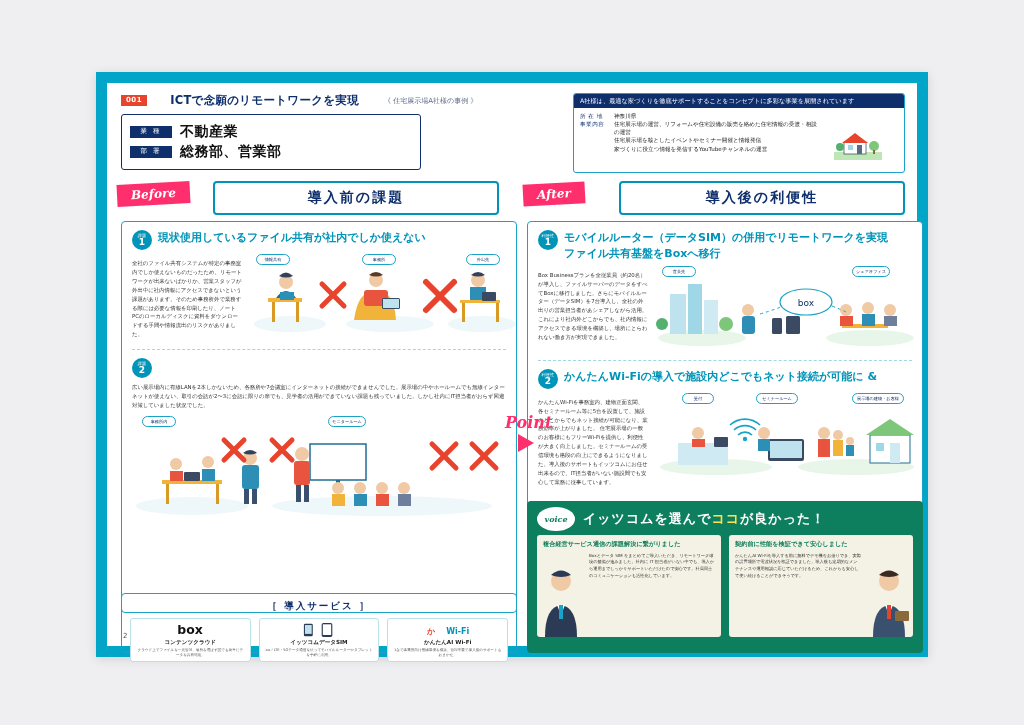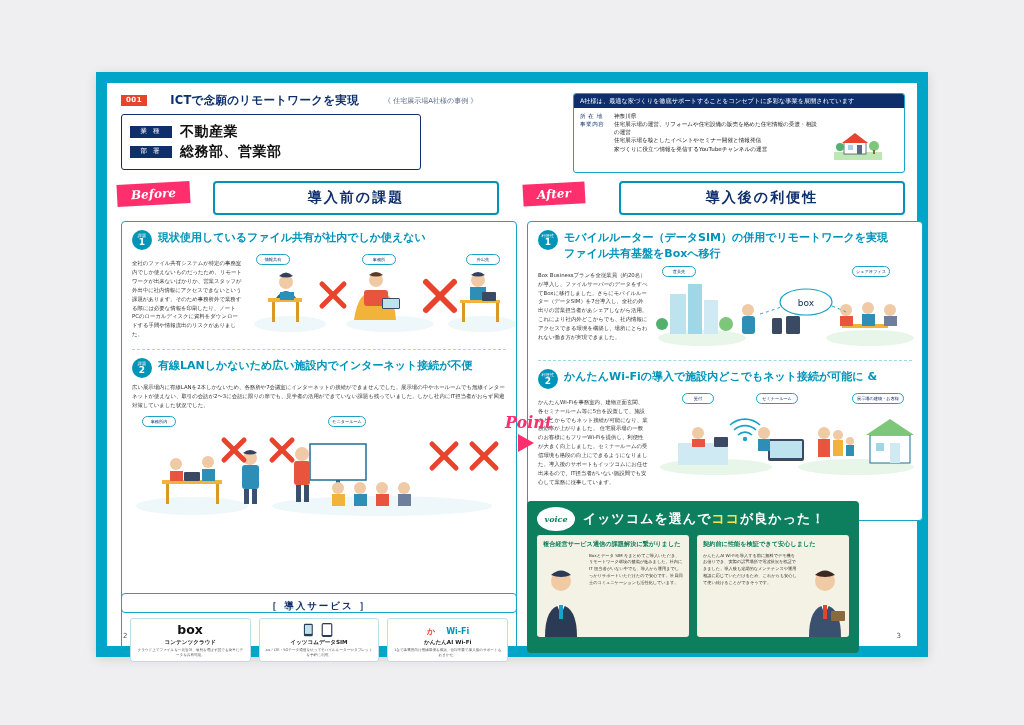--- a/index.html
+++ b/index.html
@@ -129,21 +129,21 @@
   .svc-card{
     flex:1;border:1px solid #b9dfe9;border-radius:3px;background:#fff;
     padding:3px 2px;text-align:center;
   }
   .svc-logo{height:16px;display:flex;align-items:center;justify-content:center;}
   .svc-name{font-size:5.6px;font-weight:bold;color:#222;margin-top:1px;}
   .svc-desc{font-size:3.6px;color:#555;line-height:1.35;margin-top:1px;padding:0 3px;}
 
   
   .voice{
-    position:absolute;left:420px;top:418px;width:332px;height:152px;
+    position:absolute;left:420px;top:418px;width:396px;height:152px;
     background:#0e7f5e;border-radius:4px;overflow:hidden;
   }
   .voice-top{display:flex;align-items:center;gap:8px;padding:6px 10px 2px 10px;}
   .voice-badge{
     width:38px;height:24px;border-radius:50%;background:#fff;color:#0e7f5e;
     display:flex;align-items:center;justify-content:center;
     font-style:italic;font-weight:bold;font-size:8px;
     font-family:"DejaVu Serif","Liberation Serif",serif;
   }
   .voice-title{color:#fff;font-size:13px;font-weight:bold;letter-spacing:1px;}
@@ -284,21 +284,20 @@
             </div>
           </div>
 
           <hr class="sep">
 
           <div class="item-head">
             <div class="circ">
               <i>課題</i>
               <b>2</b>
             </div>
-            <div class="item-title">有線LANしかないため広い施設内でインターネット接続が不便</div>
           </div>
           <div class="item-body">広い展示場内に有線LANを2本しかないため、各務所や7会議室にインターネットの接続ができませんでした。展示場の中やホールームでも無線インターネットが使えない、取引の会話が2〜3に会話に限りの席でも、見学者の活用ができていない課題も残っていました。しかし社内にIT担当者がおらず回避対策していました状況でした。</div>
           <div class="art-wide">
             <svg viewBox="0 0 374 104" width="374" height="104">
               <ellipse cx="60" cy="92" rx="56" ry="9" fill="#eef7fa"></ellipse>
               <ellipse cx="250" cy="92" rx="110" ry="10" fill="#eef7fa"></ellipse>
 
               <rect x="30" y="66" width="60" height="4" fill="#f2b33a"></rect>
               <rect x="34" y="70" width="3" height="20" fill="#d99a24"></rect>
               <rect x="84" y="70" width="3" height="20" fill="#d99a24"></rect>

